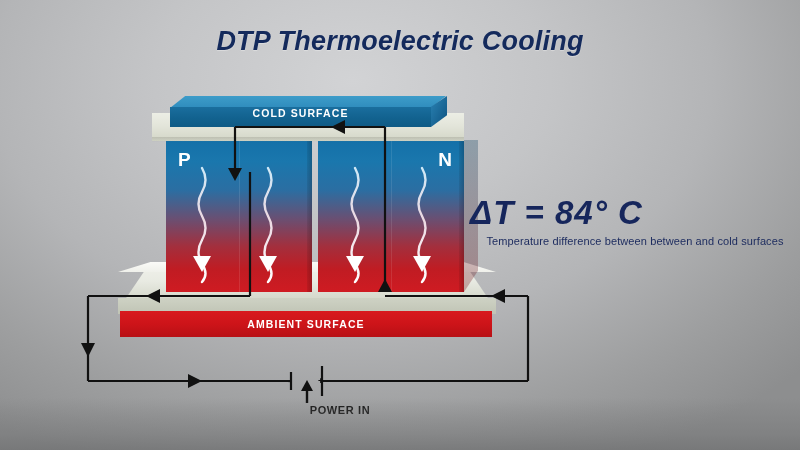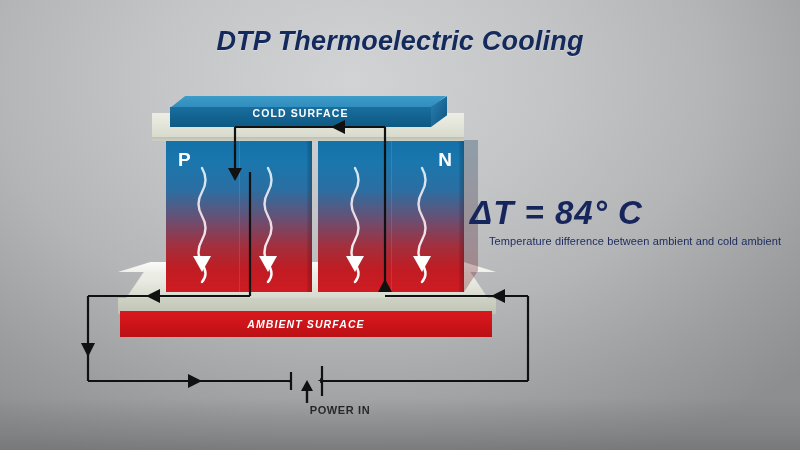--- a/index.html
+++ b/index.html
@@ -110,21 +110,21 @@
   .cold-label {
     font-size: 10.5px; font-weight: bold; color: #ffffff;
     letter-spacing: 1.1px;
   }
 
   
   .ambient {
     position: absolute;
     left: 120px; top: 311px; width: 372px; height: 26px;
     background: linear-gradient(to bottom, #d8191e 0%, #cd1419 50%, #b81015 100%);
-    display: flex; align-items: center; justify-content: center; font-style: italic;
+    display: flex; align-items: center; justify-content: center;
   }
   .ambient-label {
     font-size: 10.5px; font-weight: bold; color: #ffffff;
     letter-spacing: 1.1px;
   }
 
   
   .pellet {
     position: absolute;
     top: 140px; height: 152px;
@@ -280,15 +280,15 @@
         <polygon points="188,374 188,388 202,381"></polygon>
       </g>
     </svg>
 
     <span class="term-minus">-</span>
     <span class="term-plus">+</span>
     <div class="power-label">POWER IN</div>
   </div>
 
   <div class="dt-value">ΔT = 84° C</div>
-  <div class="dt-caption">Temperature difference between ambient and cold ambient</div>
+  <div class="dt-caption">Temperature difference between between and cold surfaces</div>
 
 </div>
 
 </body></html>

